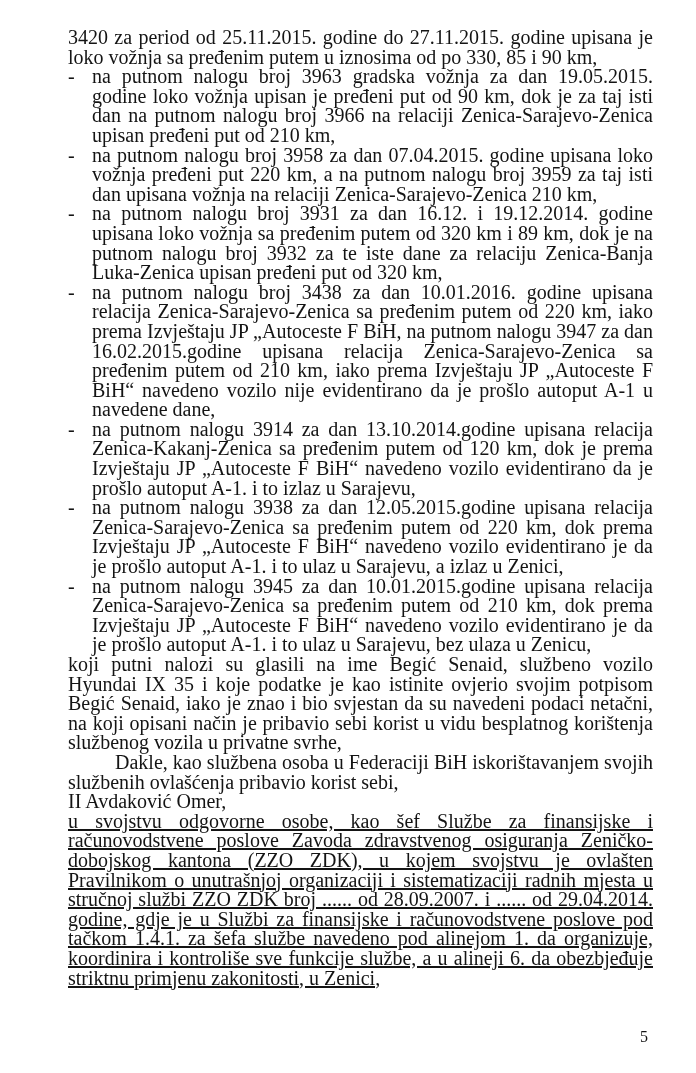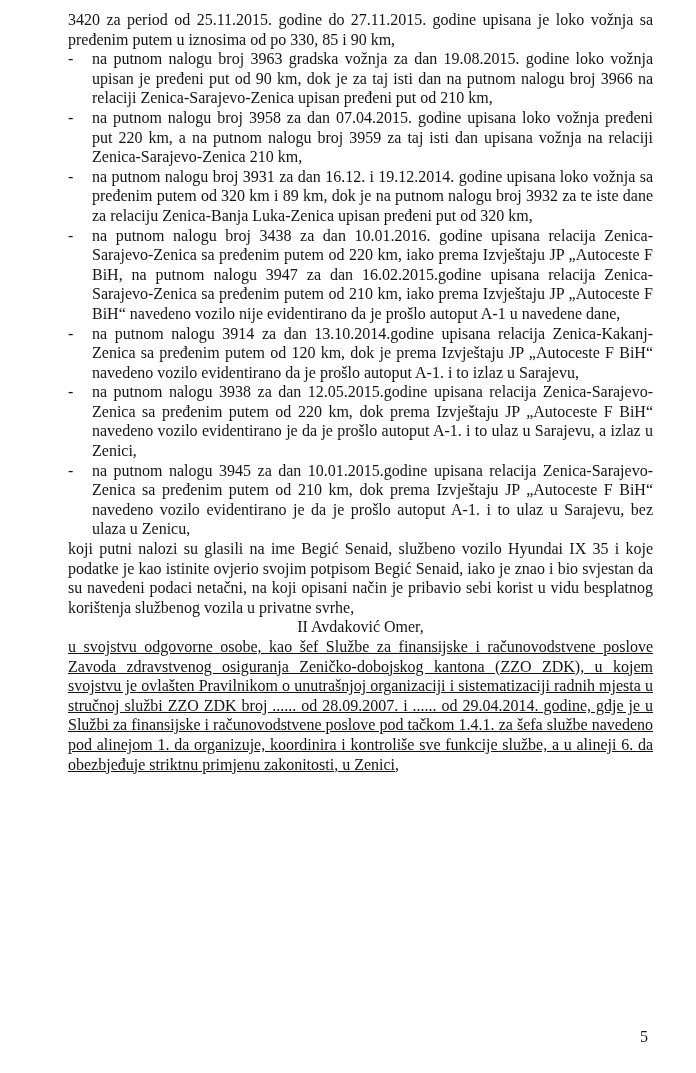--- a/index.html
+++ b/index.html
@@ -12,23 +12,23 @@
     width: 696px;
     height: 1073px;
     background: #ffffff;
     overflow: hidden;
     font-family: "Liberation Serif", "DejaVu Serif", serif;
     color: #141414;
   }
   .content {
     position: absolute;
     left: 68px;
-    top: 10px;
+    top: 28px;
     width: 585px;
-    font-size: 16px;
+    font-size: 20px;
     line-height: 19.6px;
     text-align: justify;
   }
   .content p { margin: 0; }
   .cont { margin-left: 24px; }
   .item {
     position: relative;
     padding-left: 24px;
   }
   .dash {
@@ -36,21 +36,21 @@
     left: 0;
     top: 0;
   }
   .close { margin-top: 14px; }
   .dakle {
     margin-top: 17px;
     text-indent: 47px;
   }
   .heading {
     margin-top: 76px;
-    text-align: center;
+    text-align: left;
   }
   .section { margin-top: 22px; text-decoration: underline; }
   .pagenum {
     position: absolute;
     left: 640px;
     top: 1027px;
     font-size: 16px;
     line-height: 19.6px;
   }
 </style>
@@ -58,21 +58,21 @@
 <body>
 
 <div class="page">
   <div class="content">
 
     <p class="cont">3420 za period od 25.11.2015. godine do 27.11.2015. godine upisana je loko vožnja sa pređenim putem u iznosima od po 330, 85 i 90 km,</p>
 
     <div class="list">
       <div class="item">
         <span class="dash">-</span>
-        <span>na putnom nalogu broj 3963 gradska vožnja za dan 19.08.2015. godine loko vožnja upisan je pređeni put od 90 km, dok je za taj isti dan na putnom nalogu broj 3966 na relaciji Zenica-Sarajevo-Zenica upisan pređeni put od 210 km,</span>
+        <span>na putnom nalogu broj 3963 gradska vožnja za dan 19.05.2015. godine loko vožnja upisan je pređeni put od 90 km, dok je za taj isti dan na putnom nalogu broj 3966 na relaciji Zenica-Sarajevo-Zenica upisan pređeni put od 210 km,</span>
       </div>
       <div class="item">
         <span class="dash">-</span>
         <span>na putnom nalogu broj 3958 za dan 07.04.2015. godine upisana loko vožnja pređeni put 220 km, a na putnom nalogu broj 3959 za taj isti dan upisana vožnja na relaciji Zenica-Sarajevo-Zenica 210 km,</span>
       </div>
       <div class="item">
         <span class="dash">-</span>
         <span>na putnom nalogu broj 3931 za dan 16.12. i 19.12.2014. godine upisana loko vožnja sa pređenim putem od 320 km i 89 km, dok je na putnom nalogu broj 3932 za te iste dane za relaciju Zenica-Banja Luka-Zenica upisan pređeni put od 320 km,</span>
       </div>
       <div class="item">
@@ -88,20 +88,21 @@
         <span>na putnom nalogu 3938 za dan 12.05.2015.godine upisana relacija Zenica-Sarajevo-Zenica sa pređenim putem od 220 km, dok prema Izvještaju JP „Autoceste F BiH“ navedeno vozilo evidentirano je da je prošlo autoput A-1. i to ulaz u Sarajevu, a izlaz u Zenici,</span>
       </div>
       <div class="item">
         <span class="dash">-</span>
         <span>na putnom nalogu 3945 za dan 10.01.2015.godine upisana relacija Zenica-Sarajevo-Zenica sa pređenim putem od 210 km, dok prema Izvještaju JP „Autoceste F BiH“ navedeno vozilo evidentirano je da je prošlo autoput A-1. i to ulaz u Sarajevu, bez ulaza u Zenicu,</span>
       </div>
     </div>
 
     <p class="close">koji putni nalozi su glasili na ime Begić Senaid, službeno vozilo Hyundai IX 35 i koje podatke je kao istinite ovjerio svojim potpisom Begić Senaid, iako je znao i bio svjestan da su navedeni podaci netačni, na koji opisani način je pribavio sebi korist u vidu besplatnog korištenja službenog vozila u privatne svrhe,</p>
 
+    <p class="dakle">Dakle, kao službena osoba u Federaciji BiH iskorištavanjem svojih službenih ovlašćenja pribavio korist sebi,</p>
 
     <p class="heading">II Avdaković Omer,</p>
 
     <p class="section">u svojstvu odgovorne osobe, kao šef Službe za finansijske i računovodstvene poslove Zavoda zdravstvenog osiguranja Zeničko-dobojskog kantona (ZZO ZDK), u kojem svojstvu je ovlašten Pravilnikom o unutrašnjoj organizaciji i sistematizaciji radnih mjesta u stručnoj službi ZZO ZDK broj ...... od 28.09.2007. i ...... od 29.04.2014. godine, gdje je u Službi za finansijske i računovodstvene poslove pod tačkom 1.4.1. za šefa službe navedeno pod alinejom 1. da organizuje, koordinira i kontroliše sve funkcije službe, a u alineji 6. da obezbjeđuje striktnu primjenu zakonitosti, u Zenici,</p>
 
   </div>
 
   <div class="pagenum">5</div>
 </div>
 

